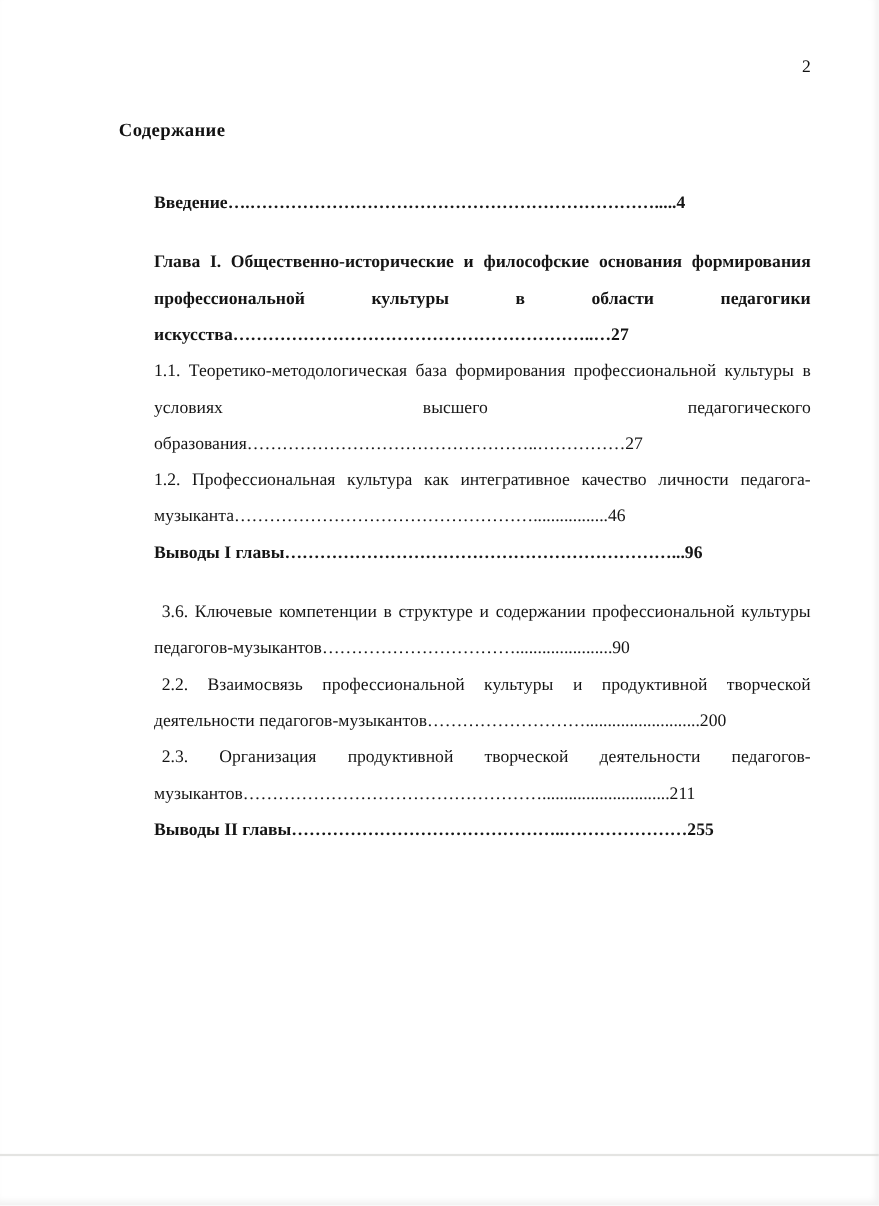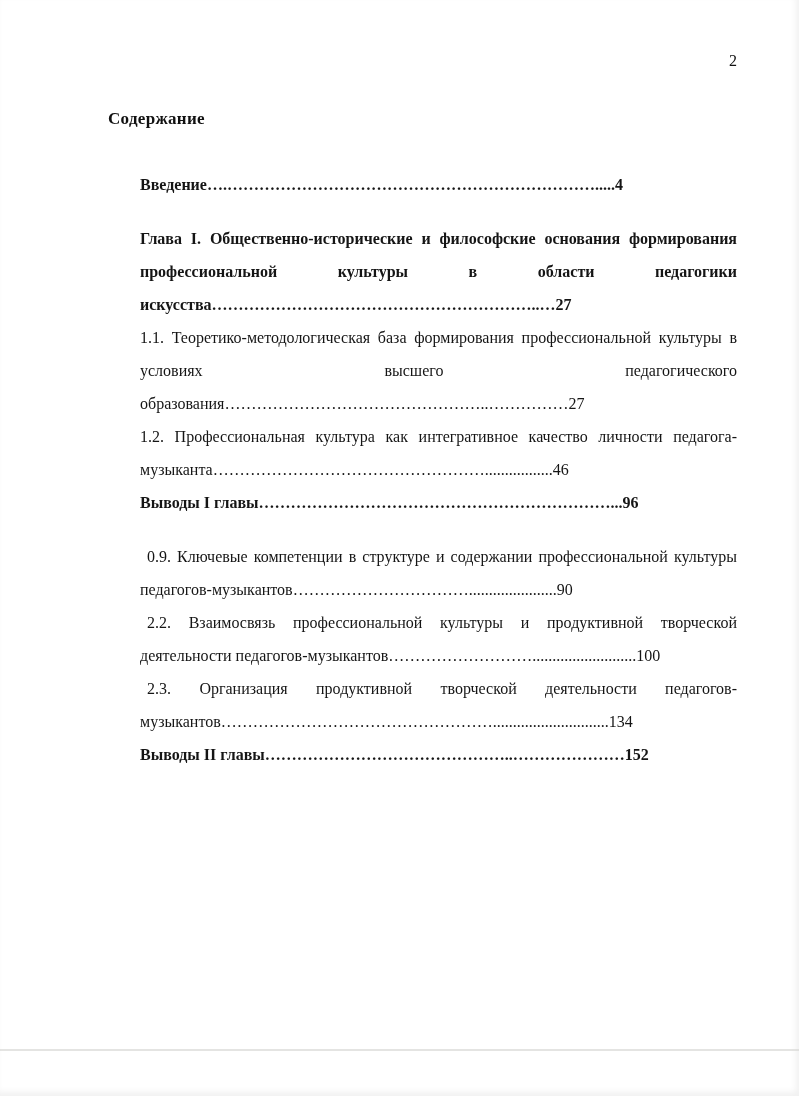--- a/index.html
+++ b/index.html
@@ -77,25 +77,25 @@
     <p class="entry bold"><span>Глава I. Общественно-исторические и философские основания формирования профессиональной культуры в области педагогики искусства</span><span class="dots">……………………………………………………..…</span><span class="pg">27</span></p>
 
     <p class="entry"><span>1.1. Теоретико-методологическая база формирования профессиональной культуры в условиях высшего педагогического образования</span><span class="dots">…………………………………………..……………</span><span class="pg">27</span></p>
 
     <p class="entry"><span>1.2. Профессиональная культура как интегративное качество личности педагога-музыканта</span><span class="dots">…………………………………………….................</span><span class="pg">46</span></p>
 
 
     <p class="entry bold gap-after"><span>Выводы I главы</span><span class="dots">…………………………………………………………...</span><span class="pg">96</span></p>
 
 
-    <p class="entry ind"><span>0.9. Ключевые компетенции в структуре и содержании профессиональной культуры педагогов-музыкантов</span><span class="dots">……………………………......................</span><span class="pg">90</span></p>
+    <p class="entry ind"><span>3.6. Ключевые компетенции в структуре и содержании профессиональной культуры педагогов-музыкантов</span><span class="dots">……………………………......................</span><span class="pg">90</span></p>
 
-    <p class="entry ind"><span>2.2. Взаимосвязь профессиональной культуры и продуктивной творческой деятельности педагогов-музыкантов</span><span class="dots">………………………..........................</span><span class="pg">100</span></p>
+    <p class="entry ind"><span>2.2. Взаимосвязь профессиональной культуры и продуктивной творческой деятельности педагогов-музыкантов</span><span class="dots">………………………..........................</span><span class="pg">200</span></p>
 
-    <p class="entry ind"><span>2.3. Организация продуктивной творческой деятельности педагогов-музыкантов</span><span class="dots">…………………………………………….............................</span><span class="pg">134</span></p>
+    <p class="entry ind"><span>2.3. Организация продуктивной творческой деятельности педагогов-музыкантов</span><span class="dots">…………………………………………….............................</span><span class="pg">211</span></p>
 
-    <p class="entry bold"><span>Выводы II главы</span><span class="dots">………………………………………..…………………</span><span class="pg">152</span></p>
+    <p class="entry bold"><span>Выводы II главы</span><span class="dots">………………………………………..…………………</span><span class="pg">255</span></p>
 
   </div>
 
   <div class="scan-edge"></div>
 
 </div>
 
 </body></html>

